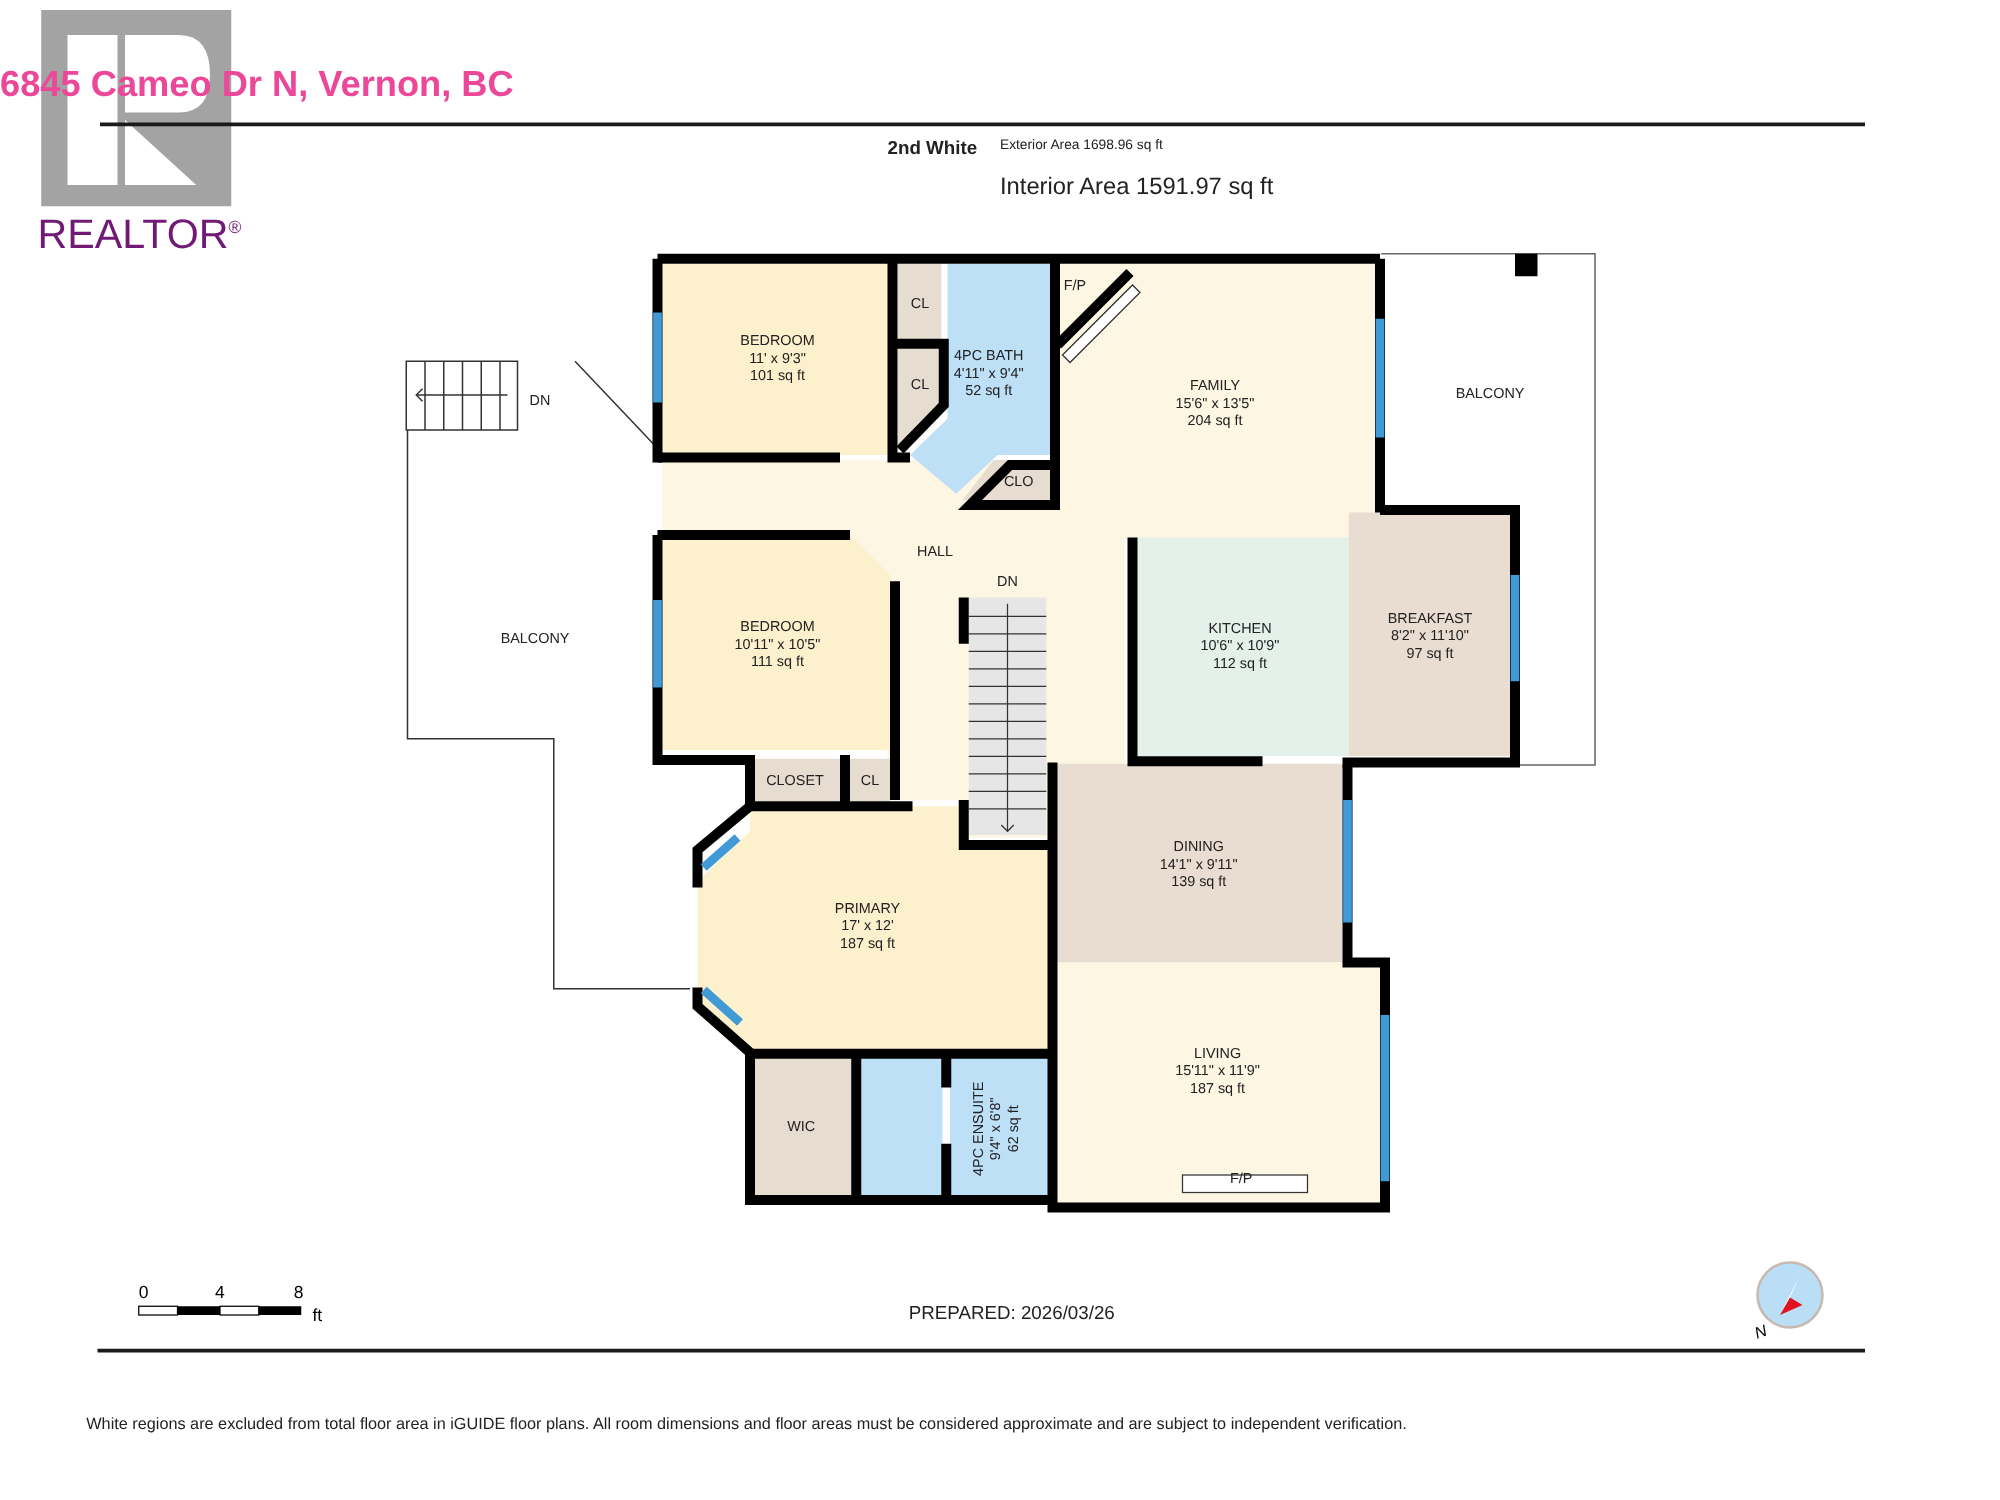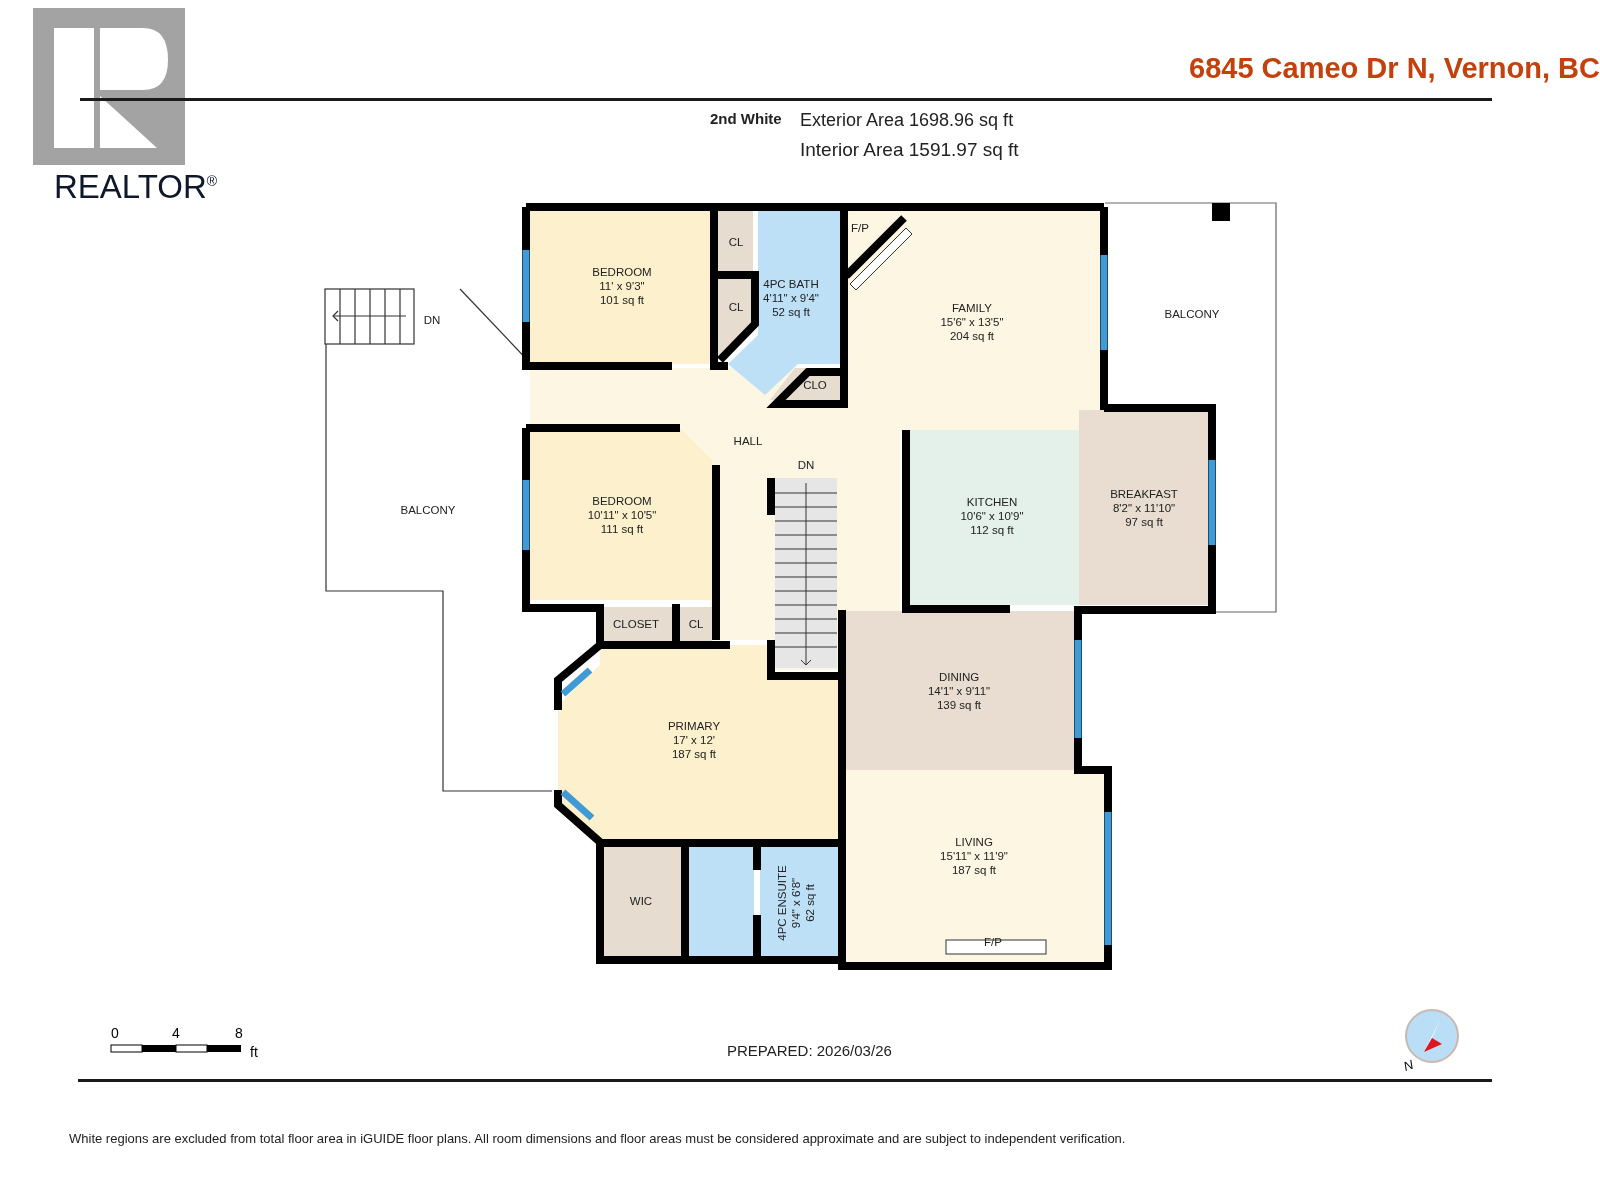--- a/index.html
+++ b/index.html
@@ -1,24 +1,24 @@
 <!DOCTYPE html>
 <html><head>
 <meta charset="utf-8">
 <style>
   html, body { margin:0; padding:0; background:#ffffff; }
   body { width:1600px; height:1200px; position:relative; overflow:hidden; font-family:"Liberation Sans", sans-serif; color:#222; }
   .abs { position:absolute; }
   #logo { left:33px; top:8px; width:152px; height:157px; background:#a3a3a3; }
-  #logo-word { left:30px; top:168px; font-size:33px; color:#0f172a; letter-spacing:0px;margin-left:24px; }
+  #logo-word { left:30px; top:168px; font-size:33px; color:#701a75; letter-spacing:0px; }
   #logo-word sup { font-size:14px; }
-  #title { left:0; width:1600px; top:52px; text-align:right; font-size:29px; font-weight:bold; color:#c2410c; }
+  #title { left:0; width:1600px; top:52px; text-align:left; font-size:29px; font-weight:bold; color:#ec4899; }
   #rule-top { left:80px; top:98px; width:1412px; height:3px; background:#1a1a1a; }
   #floor-label { left:710px; top:110px; font-size:15px; font-weight:bold; }
-  #ext-area { left:800px; top:110px; font-size:18px; }
+  #ext-area { left:800px; top:110px; font-size:11px; }
   #int-area { left:800px; top:139px; font-size:19px; }
   #plan { left:0; top:0; width:1600px; height:1200px; }
   .rlabel { font-size:11.5px; fill:#222; text-anchor:middle; font-family:"Liberation Sans", sans-serif; }
   #prepared { left:727px; top:1042px; font-size:15px; }
   #rule-bottom { left:78px; top:1079px; width:1414px; height:3px; background:#1a1a1a; }
   #disclaimer { left:69px; top:1091px; font-size:13px;margin-top:40px; }
   #scale { left:108px; top:1024px; width:160px; height:40px; }
   #compass { left:1400px; top:1008px; width:60px; height:66px; }
 </style>
 </head>

